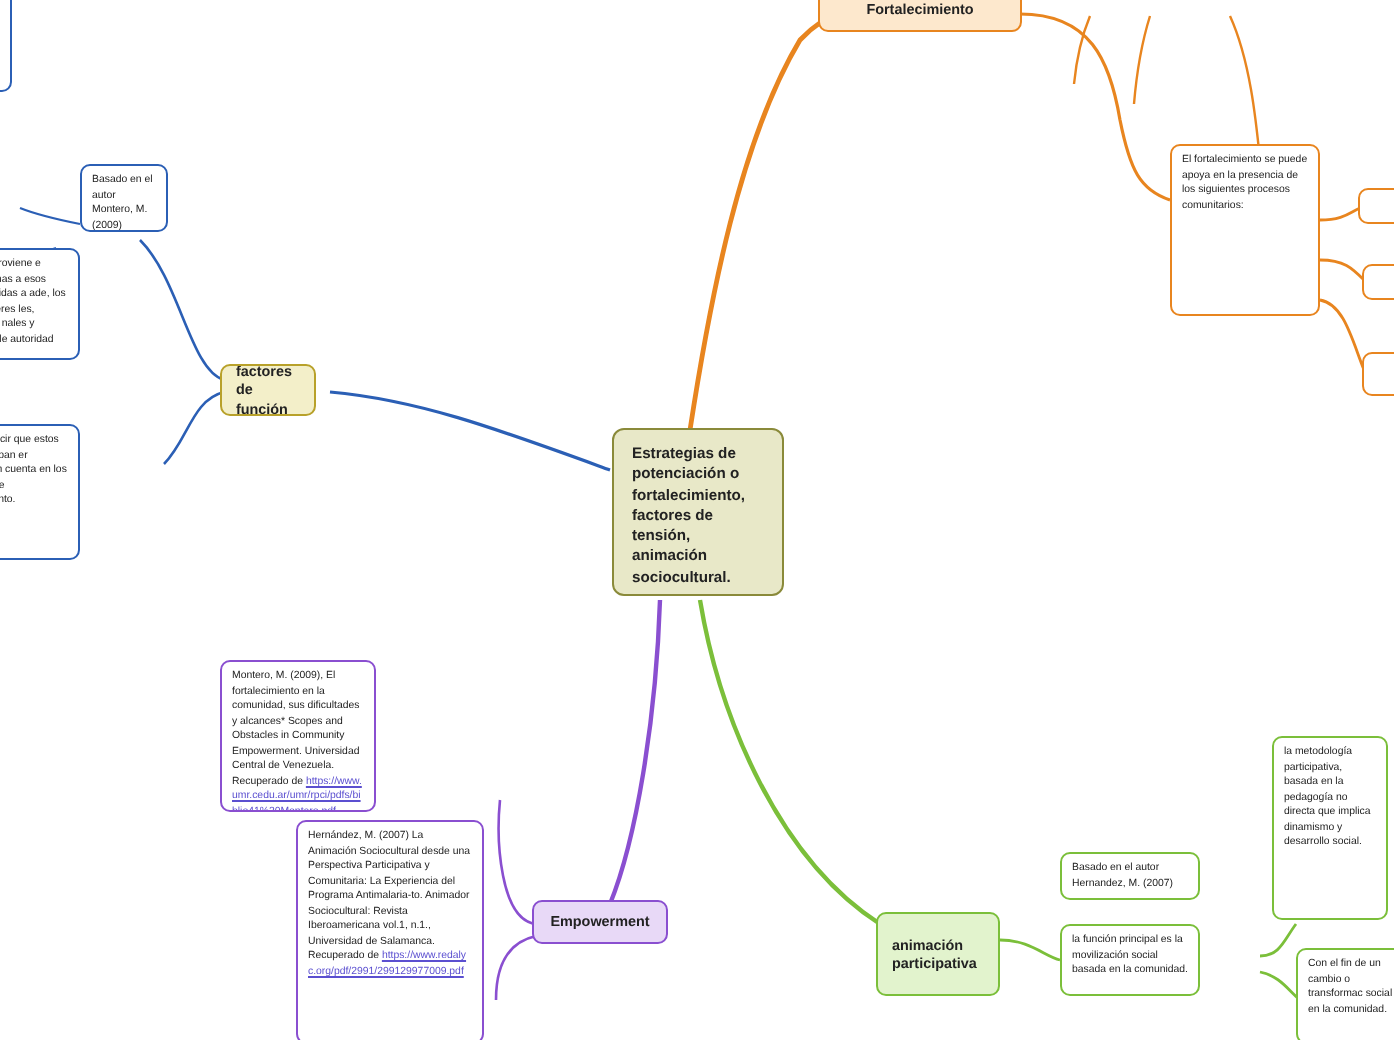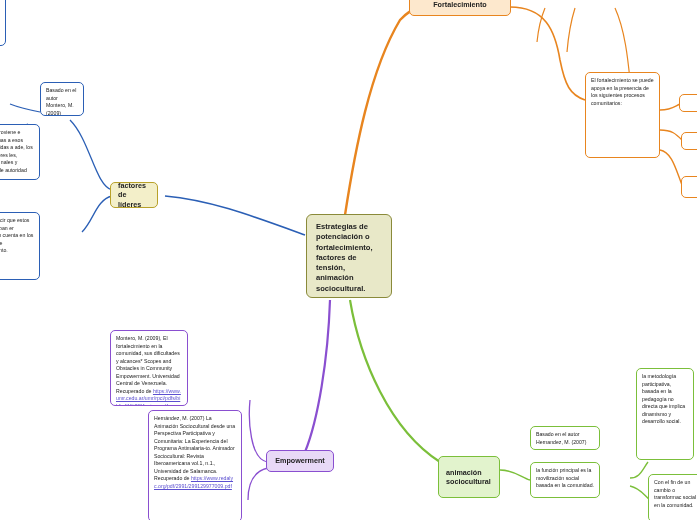--- a/index.html
+++ b/index.html
@@ -102,21 +102,21 @@
   <span></span>
 </div>
 <div class="node" style="left:681px; top:132px; width:26px; height:18px; border-color:#e8851f;">
   <span></span>
 </div>
 <div class="node" style="left:681px; top:176px; width:26px; height:22px; border-color:#e8851f;">
   <span></span>
 </div>
 
 <div class="node title" style="left:110px; top:182px; width:48px; height:26px; border-color:#b8a12a; background:#f3efc9;">
-  <span>factores de líderes</span>
+  <span>factores de función</span>
 </div>
 
 <div class="node" style="left:40px; top:82px; width:44px; height:34px; border-color:#2b5fb5;">
   <span>Basado en el autor Montero, M. (2009)</span>
 </div>
 
 <div class="node" style="left:-32px; top:124px; width:72px; height:56px; border-color:#2b5fb5;">
   <span>ecuencia proviene e presiones nas a esos entes ejercidas a ade, los ajes de líderes les, regionales, nales y figuras as de autoridad</span>
 </div>
 
@@ -136,21 +136,21 @@
   <span>Montero, M. (2009), El fortalecimiento en la comunidad, sus dificultades y alcances* Scopes and Obstacles in Community Empowerment. Universidad Central de Venezuela. Recuperado de</span>
   <span class="link">https://www.umr.cedu.ar/umr/rpci/pdfs/biblio41%20Montero.pdf</span>
 </div>
 
 <div class="node" style="left:148px; top:410px; width:94px; height:112px; border-color:#8a4fd0;">
   <span>Hernández, M. (2007) La Animación Sociocultural desde una Perspectiva Participativa y Comunitaria: La Experiencia del Programa Antimalaria-to. Animador Sociocultural: Revista Iberoamericana vol.1, n.1., Universidad de Salamanca. Recuperado de</span>
   <span class="link">https://www.redalyc.org/pdf/2991/299129977009.pdf</span>
 </div>
 
 <div class="node title" style="left:438px; top:456px; width:62px; height:42px; border-color:#7bbf3a; background:#e2f3cd;">
-  <span>animación sociocultural</span>
+  <span>animación participativa</span>
 </div>
 
 <div class="node" style="left:530px; top:426px; width:70px; height:24px; border-color:#7bbf3a;">
   <span>Basado en el autor Hernandez, M. (2007)</span>
 </div>
 
 <div class="node" style="left:530px; top:462px; width:70px; height:36px; border-color:#7bbf3a;">
   <span>la  función principal es la movilización social basada en la comunidad.</span>
 </div>
 

